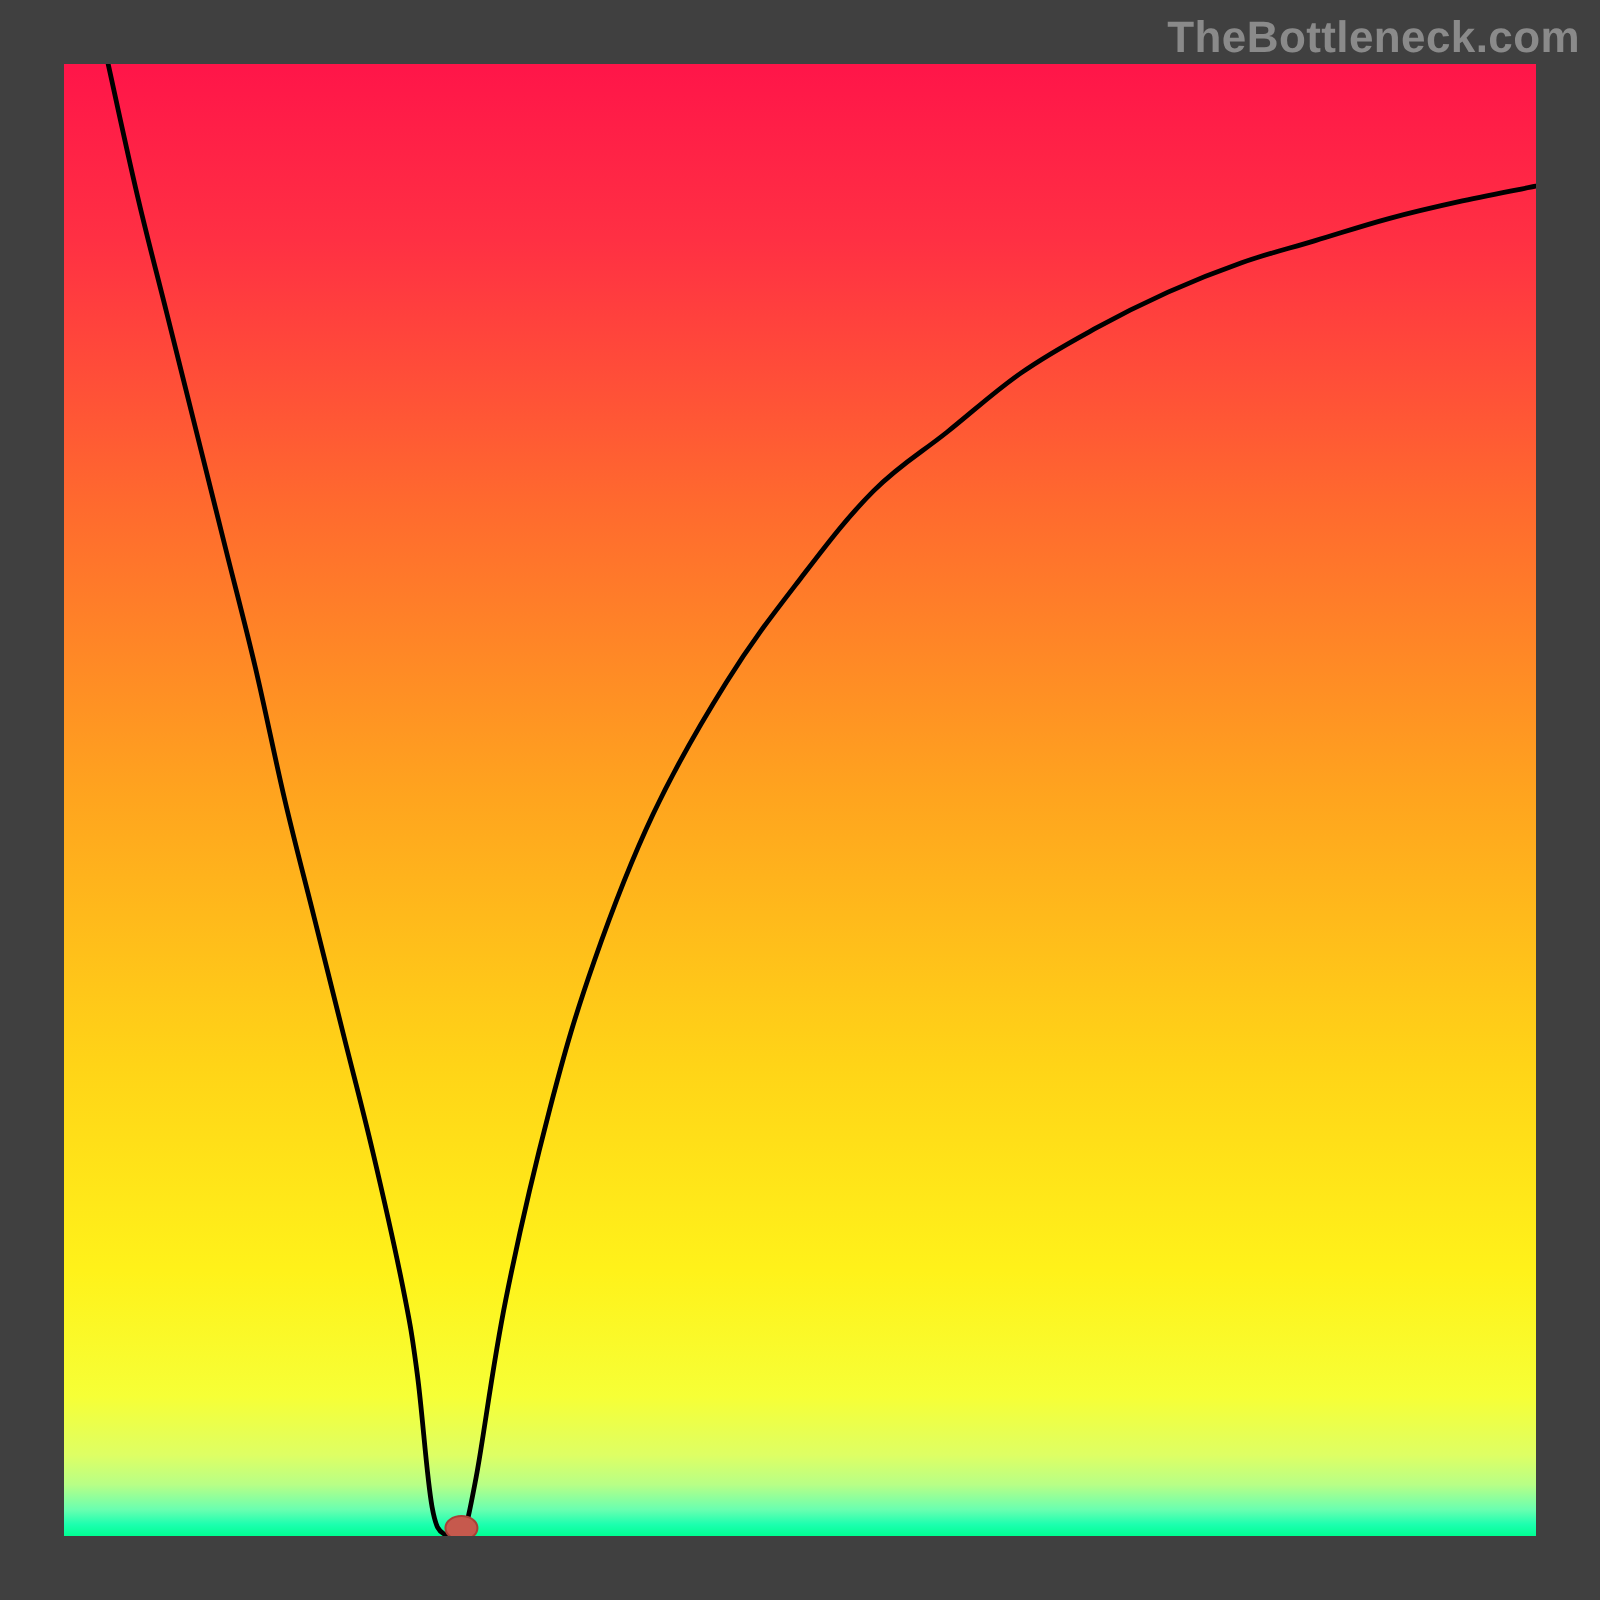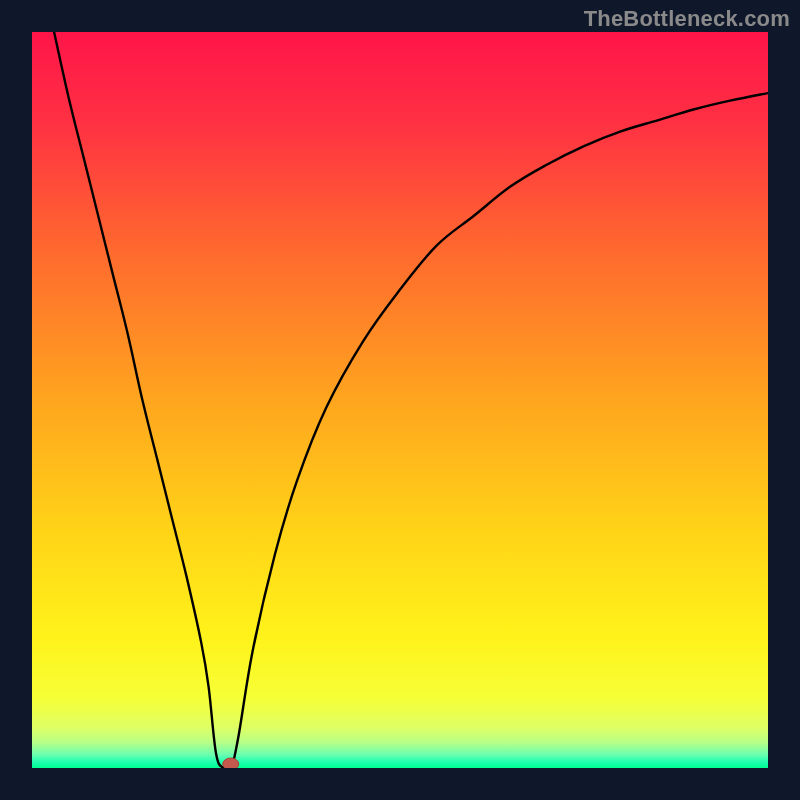--- a/index.html
+++ b/index.html
@@ -9,21 +9,21 @@
     height: 800px;
     background: #000;
     overflow: hidden;
   }
   .frame {
     position: absolute;
     left: 0;
     top: 0;
     width: 800px;
     height: 800px;
-    background: #0f172a;
+    background: #404040;
     text-align: right;
   }
   .plot {
     position: absolute;
     left: 32px;
     top: 32px;
     width: 736px;
     height: 736px;
     overflow: hidden;
   }

